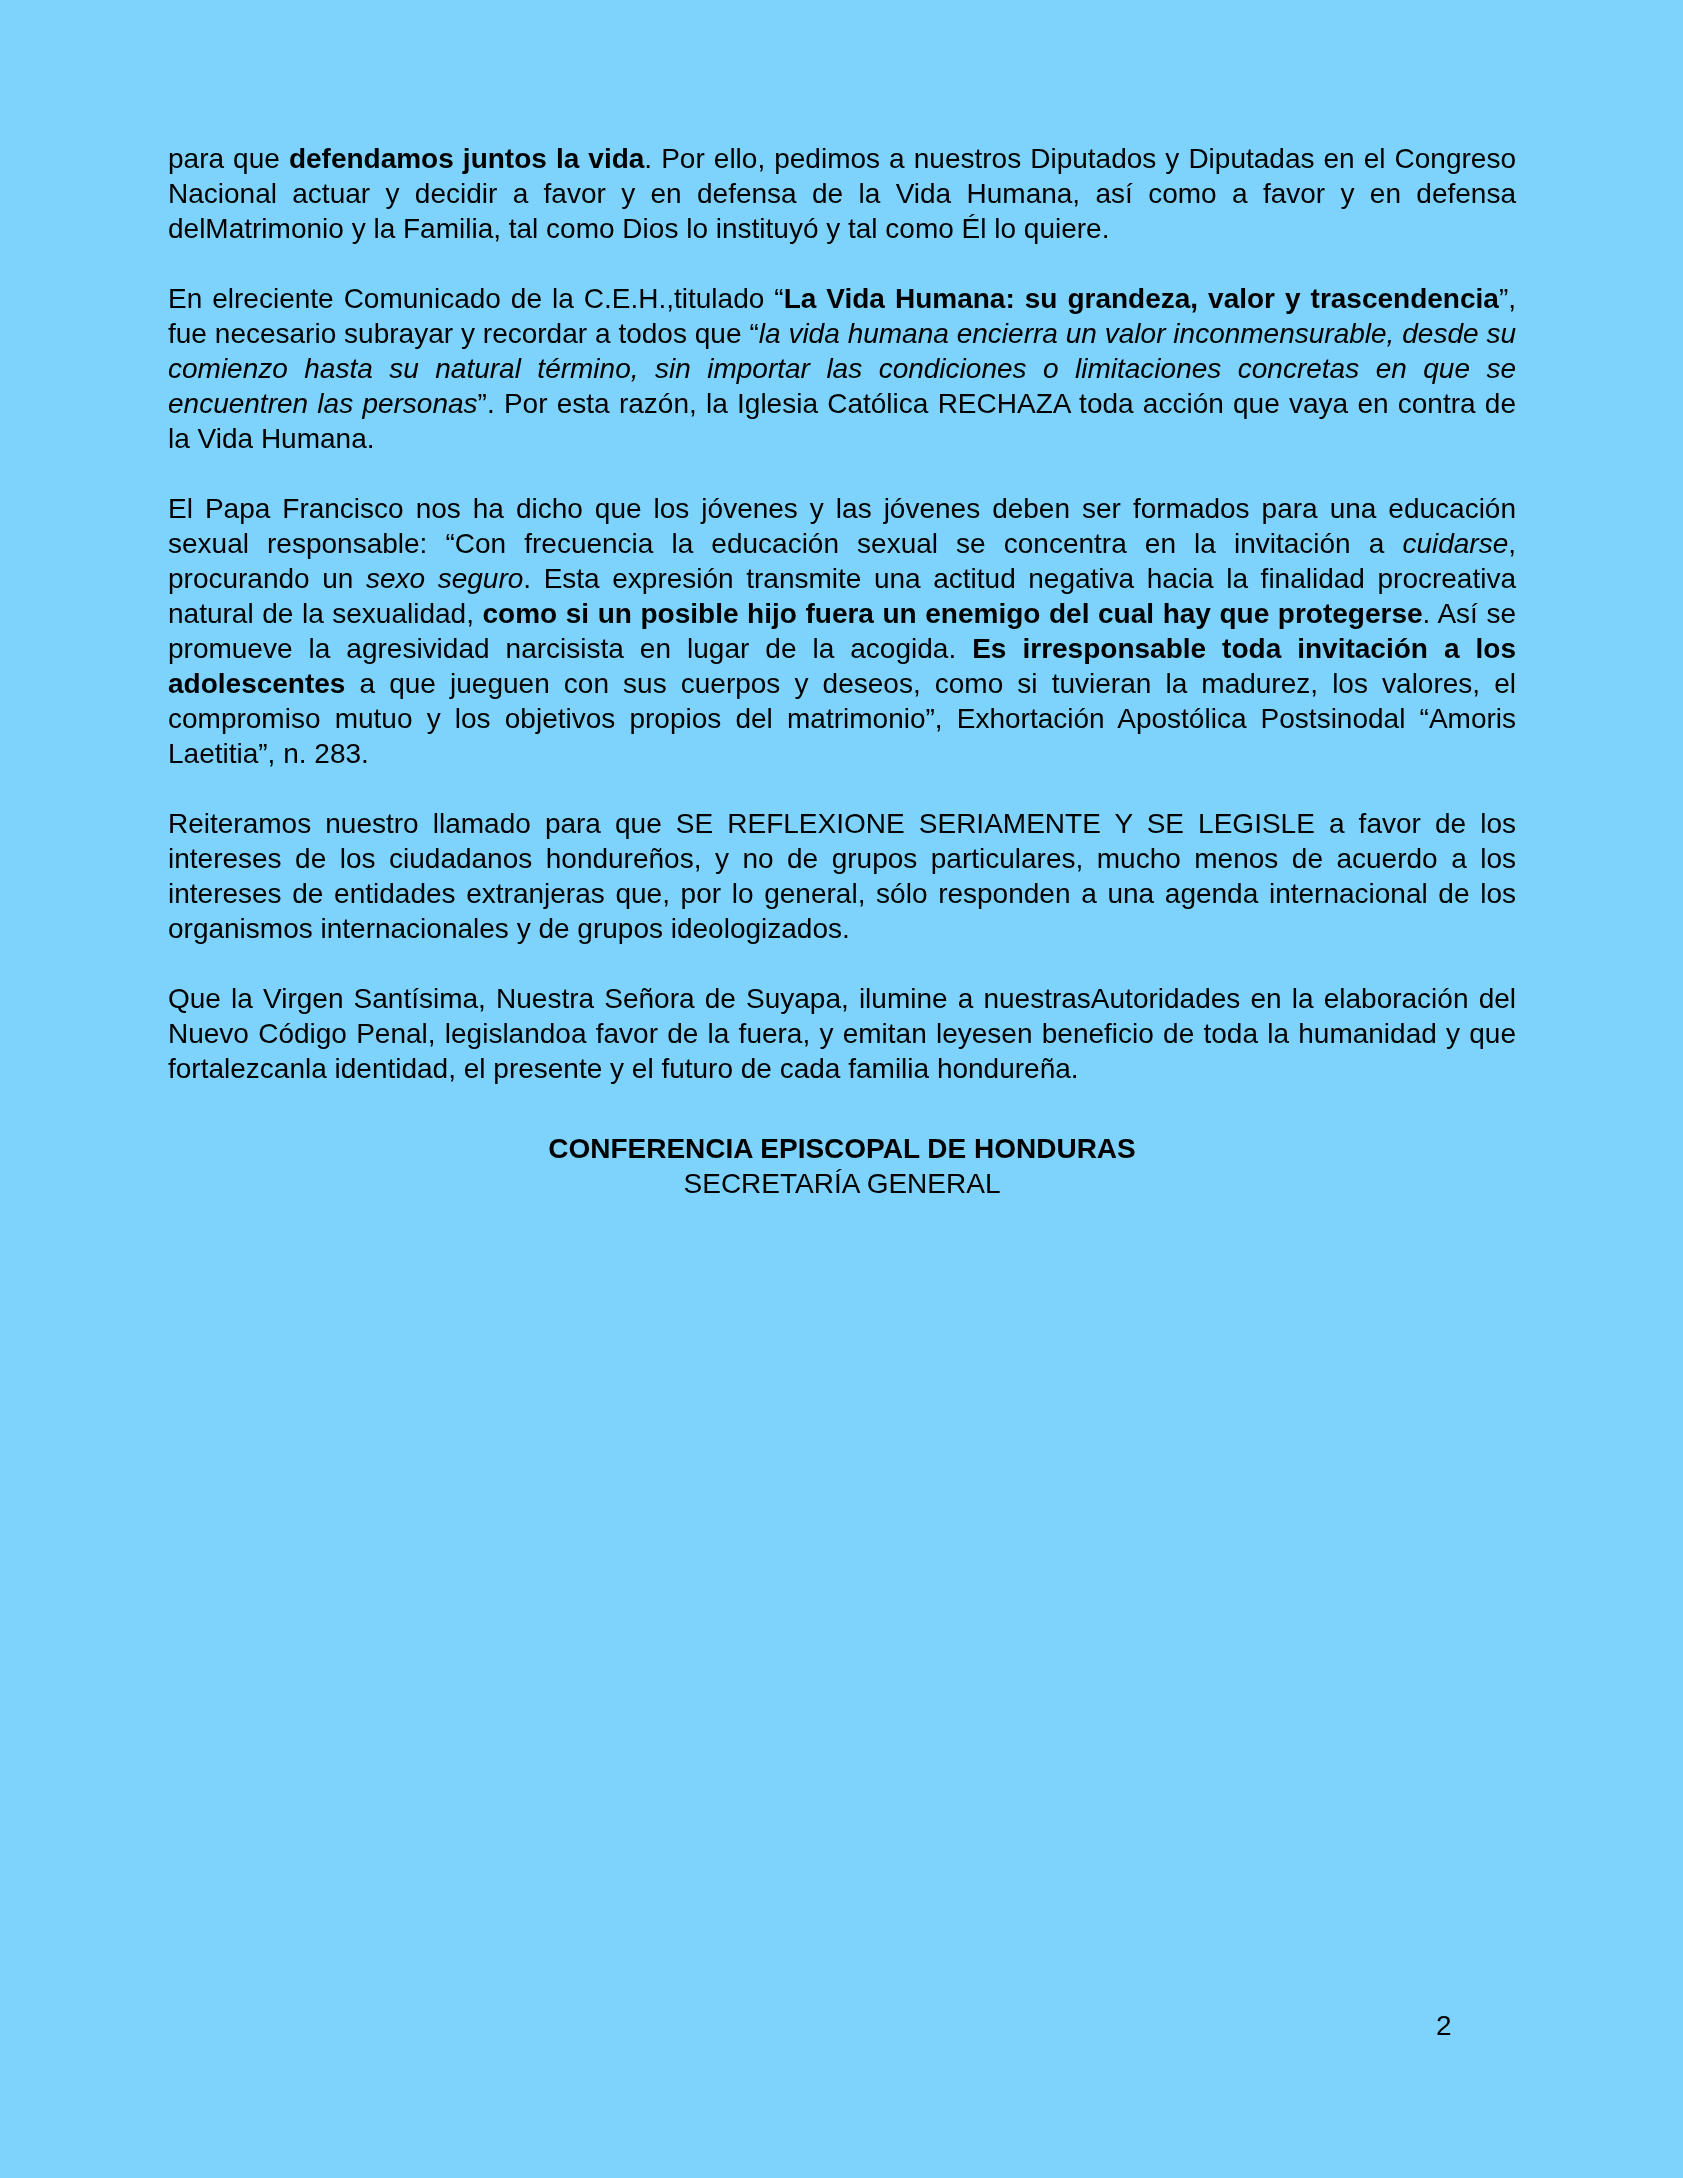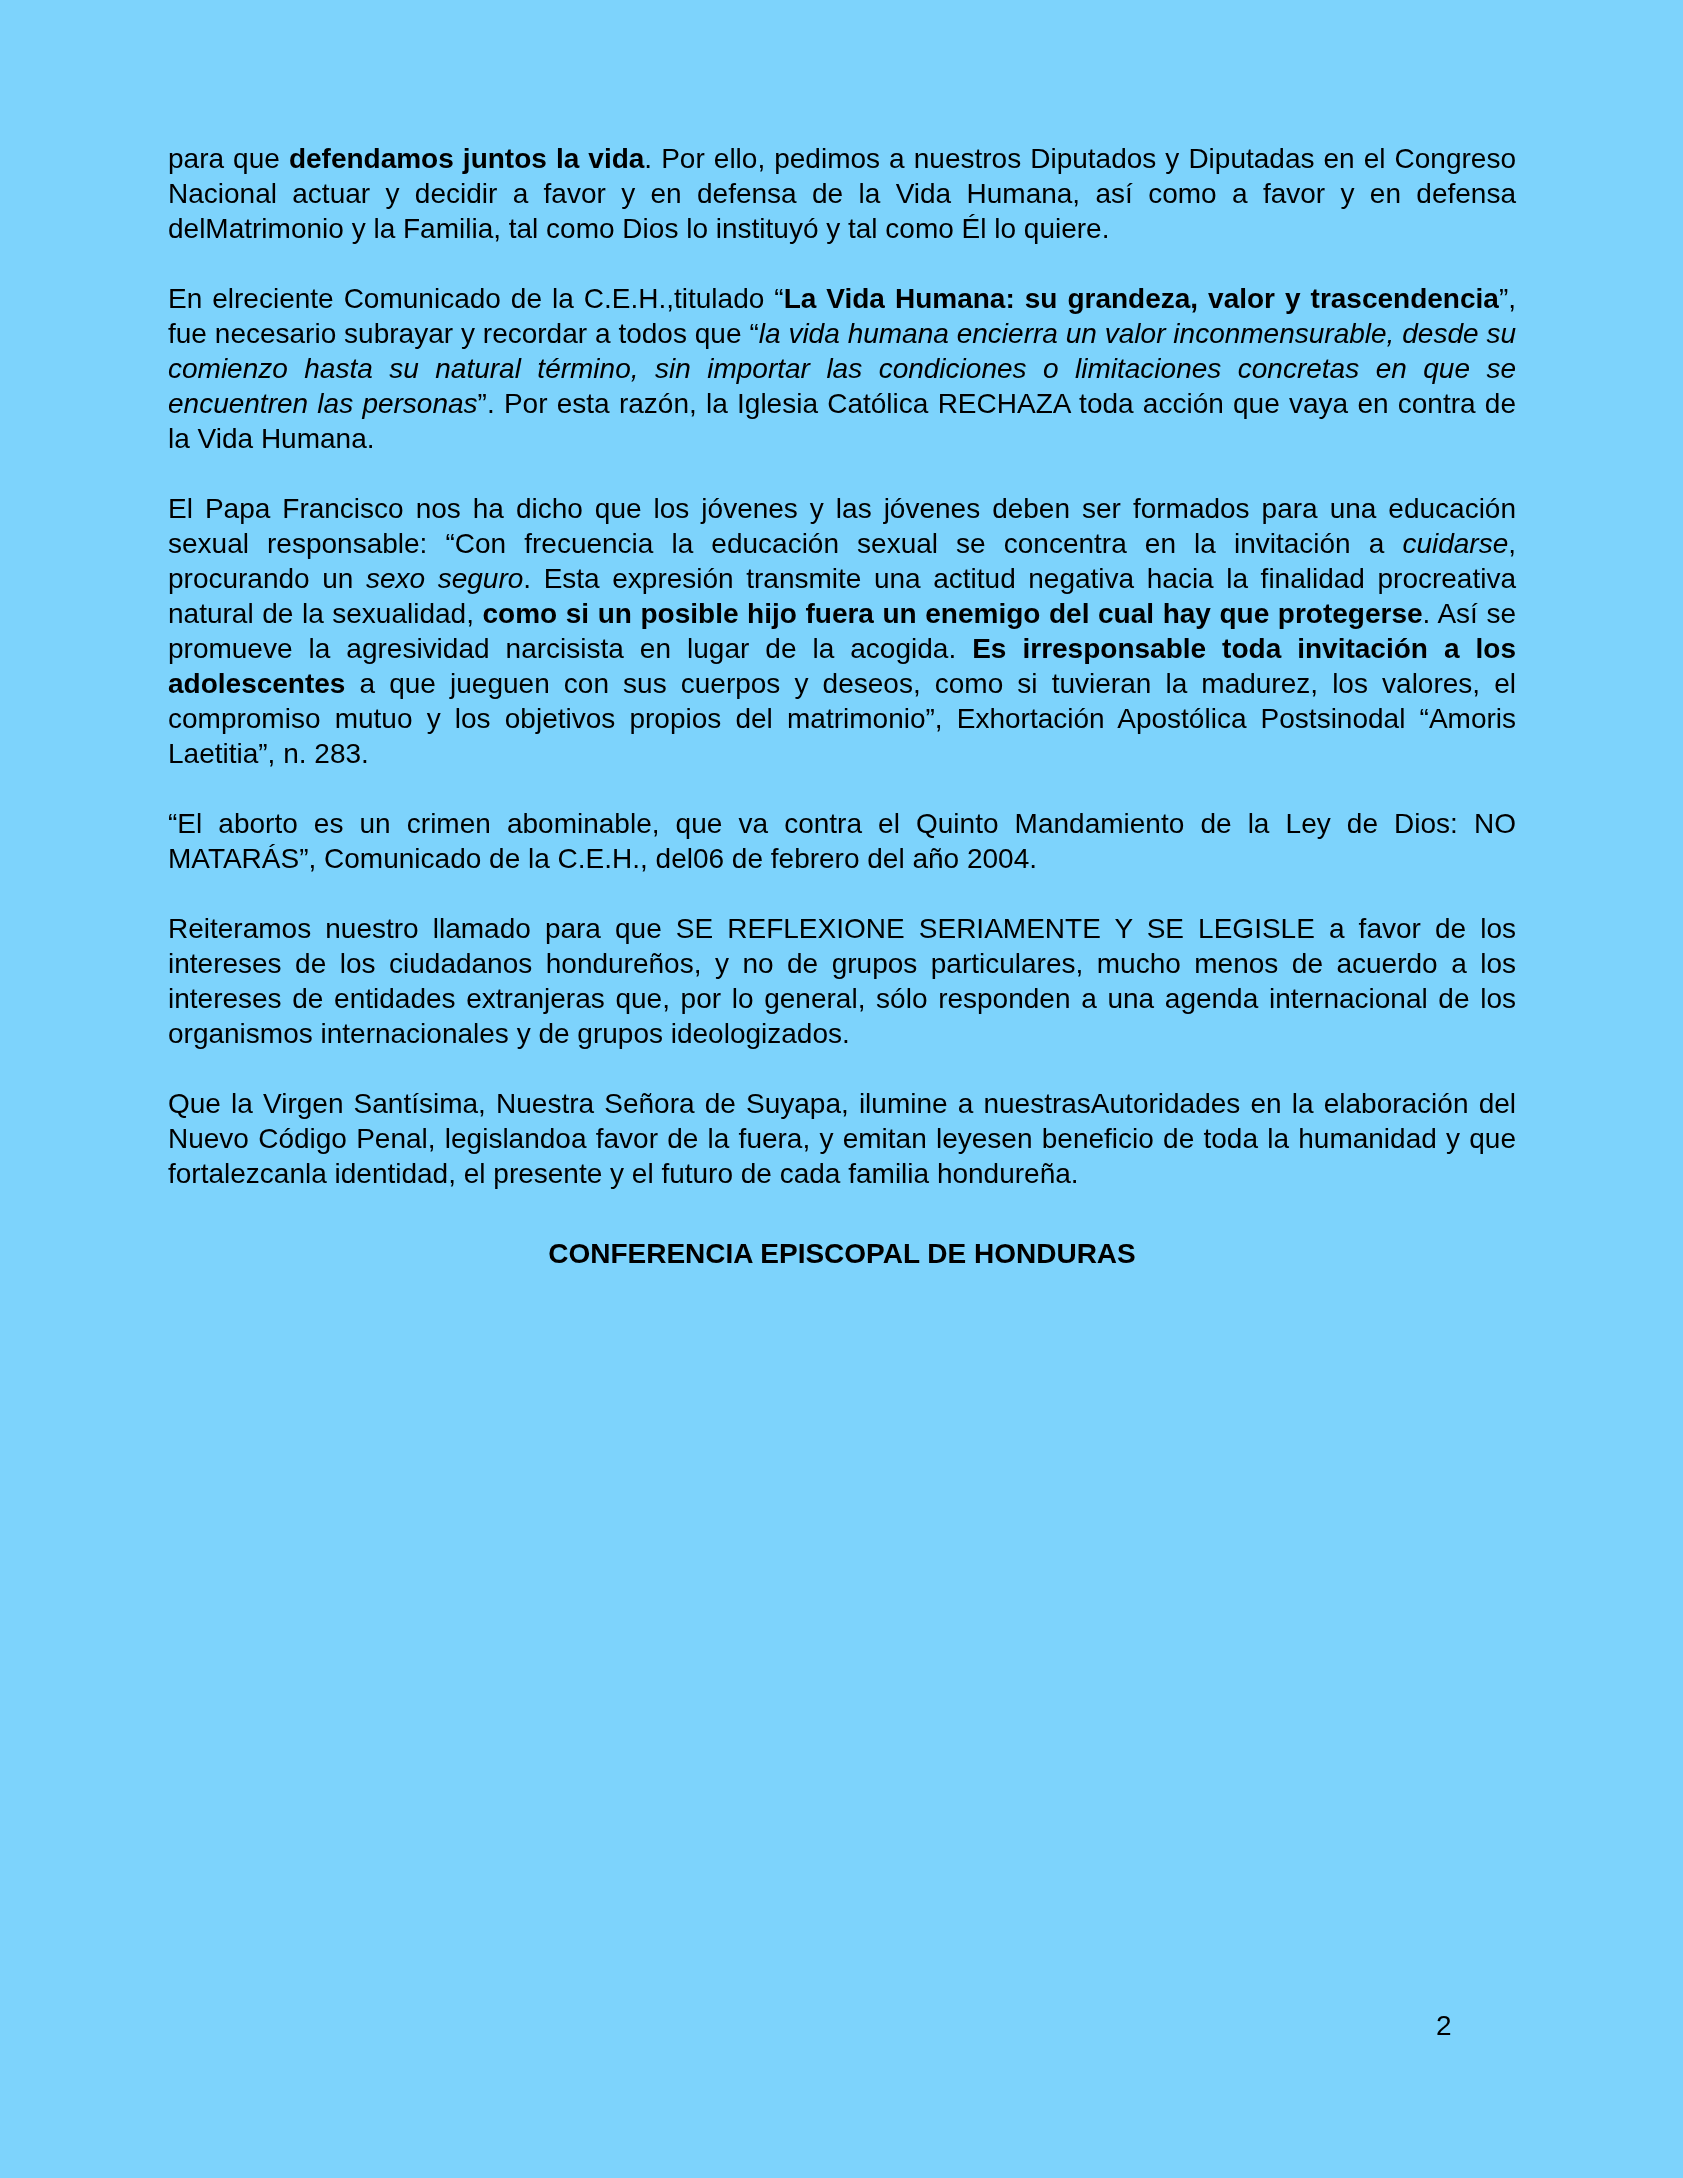--- a/index.html
+++ b/index.html
@@ -51,25 +51,25 @@
   }
 </style>
 </head>
 <body>
 
 <div class="page">
   <div class="content">
     <p class="para"><span>para que </span><span style="font-weight: bold;">defendamos juntos la vida</span><span>. Por ello, pedimos a nuestros Diputados y Diputadas en el Congreso Nacional actuar y decidir a favor y en defensa de la Vida Humana, así como a favor y en defensa delMatrimonio y la Familia, tal como Dios lo instituyó y tal como Él lo quiere.</span></p>
     <p class="para"><span>En elreciente Comunicado de la C.E.H.,titulado “</span><span style="font-weight: bold;">La Vida Humana: su grandeza, valor y trascendencia</span><span>”, fue necesario subrayar y recordar a todos que “</span><span style="font-style: italic;">la vida humana encierra un valor inconmensurable, desde su comienzo hasta su natural término, sin importar las condiciones o limitaciones concretas en que se encuentren las personas</span><span>”. Por esta razón, la Iglesia Católica RECHAZA toda acción que vaya en contra de la Vida Humana.</span></p>
     <p class="para"><span>El Papa Francisco nos ha dicho que los jóvenes y las jóvenes deben ser formados para una educación sexual responsable: “Con frecuencia la educación sexual se concentra en la invitación a </span><span style="font-style: italic;">cuidarse</span><span>, procurando un </span><span style="font-style: italic;">sexo seguro</span><span>. Esta expresión transmite una actitud negativa hacia la finalidad procreativa natural de la sexualidad, </span><span style="font-weight: bold;">como si un posible hijo fuera un enemigo del cual hay que protegerse</span><span>. Así se promueve la agresividad narcisista en lugar de la acogida. </span><span style="font-weight: bold;">Es irresponsable toda invitación a los adolescentes</span><span> a que jueguen con sus cuerpos y deseos, como si tuvieran la madurez, los valores, el compromiso mutuo y los objetivos propios del matrimonio”, Exhortación Apostólica Postsinodal “Amoris Laetitia”, n. 283.</span></p>
-    <p class="para"><span>“El aborto es un crimen abominable, que va contra el Quinto Mandamiento de la Ley de Dios: NO MATARÁS”, Comunicado de la C.E.H., del06 de febrero del año 2004.</span></p>
     <p class="para"><span>Reiteramos nuestro llamado para que SE REFLEXIONE SERIAMENTE Y SE LEGISLE a favor de los intereses de los ciudadanos hondureños, y no de grupos particulares, mucho menos de acuerdo a los intereses de entidades extranjeras que, por lo general, sólo responden a una agenda internacional de los organismos internacionales y de grupos ideologizados.</span></p>
     <p class="para"><span>Que la Virgen Santísima, Nuestra Señora de Suyapa, ilumine a nuestrasAutoridades en la elaboración del Nuevo Código Penal, legislandoa favor de la fuera, y emitan leyesen beneficio de toda la humanidad y que fortalezcanla identidad, el presente y el futuro de cada familia hondureña.</span></p>
 
     <div class="sig-block">
       <div class="sig-org">CONFERENCIA EPISCOPAL DE HONDURAS</div>
+      <div class="sig-dept">SECRETARÍA GENERAL</div>
     </div>
 
   </div>
 
   <div class="page-number">2</div>
 </div>
 
 
 </body></html>

